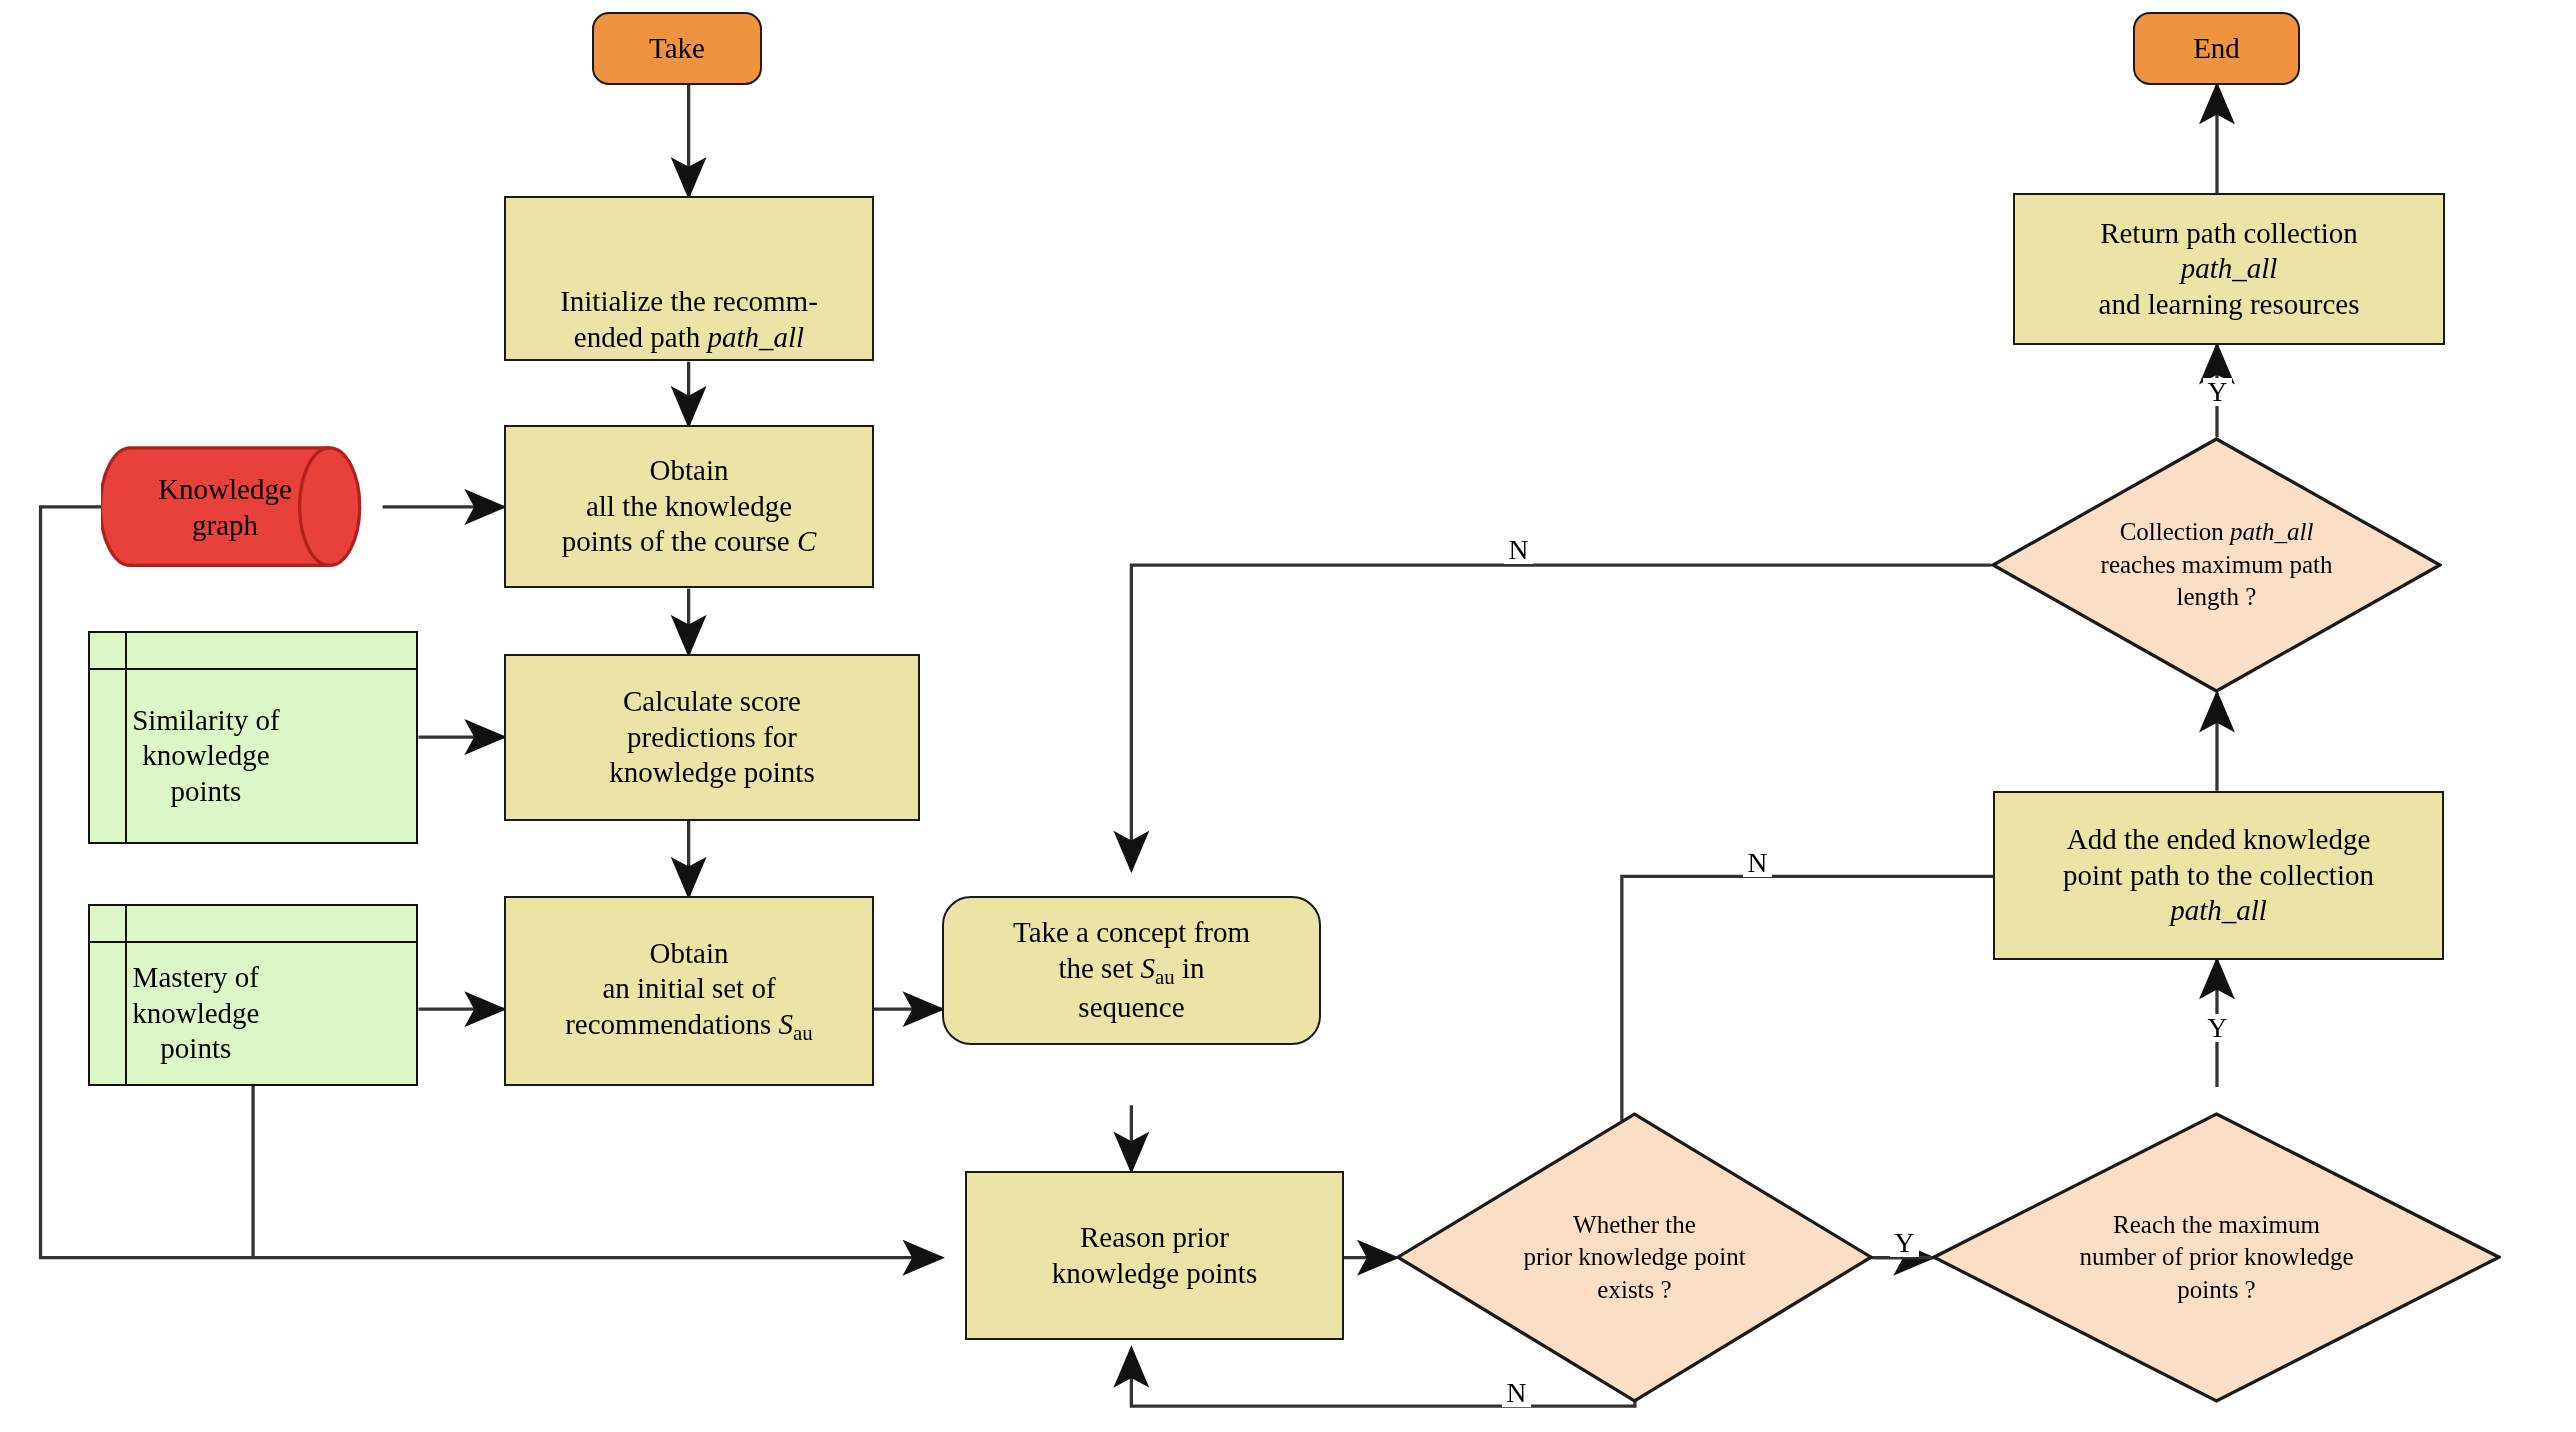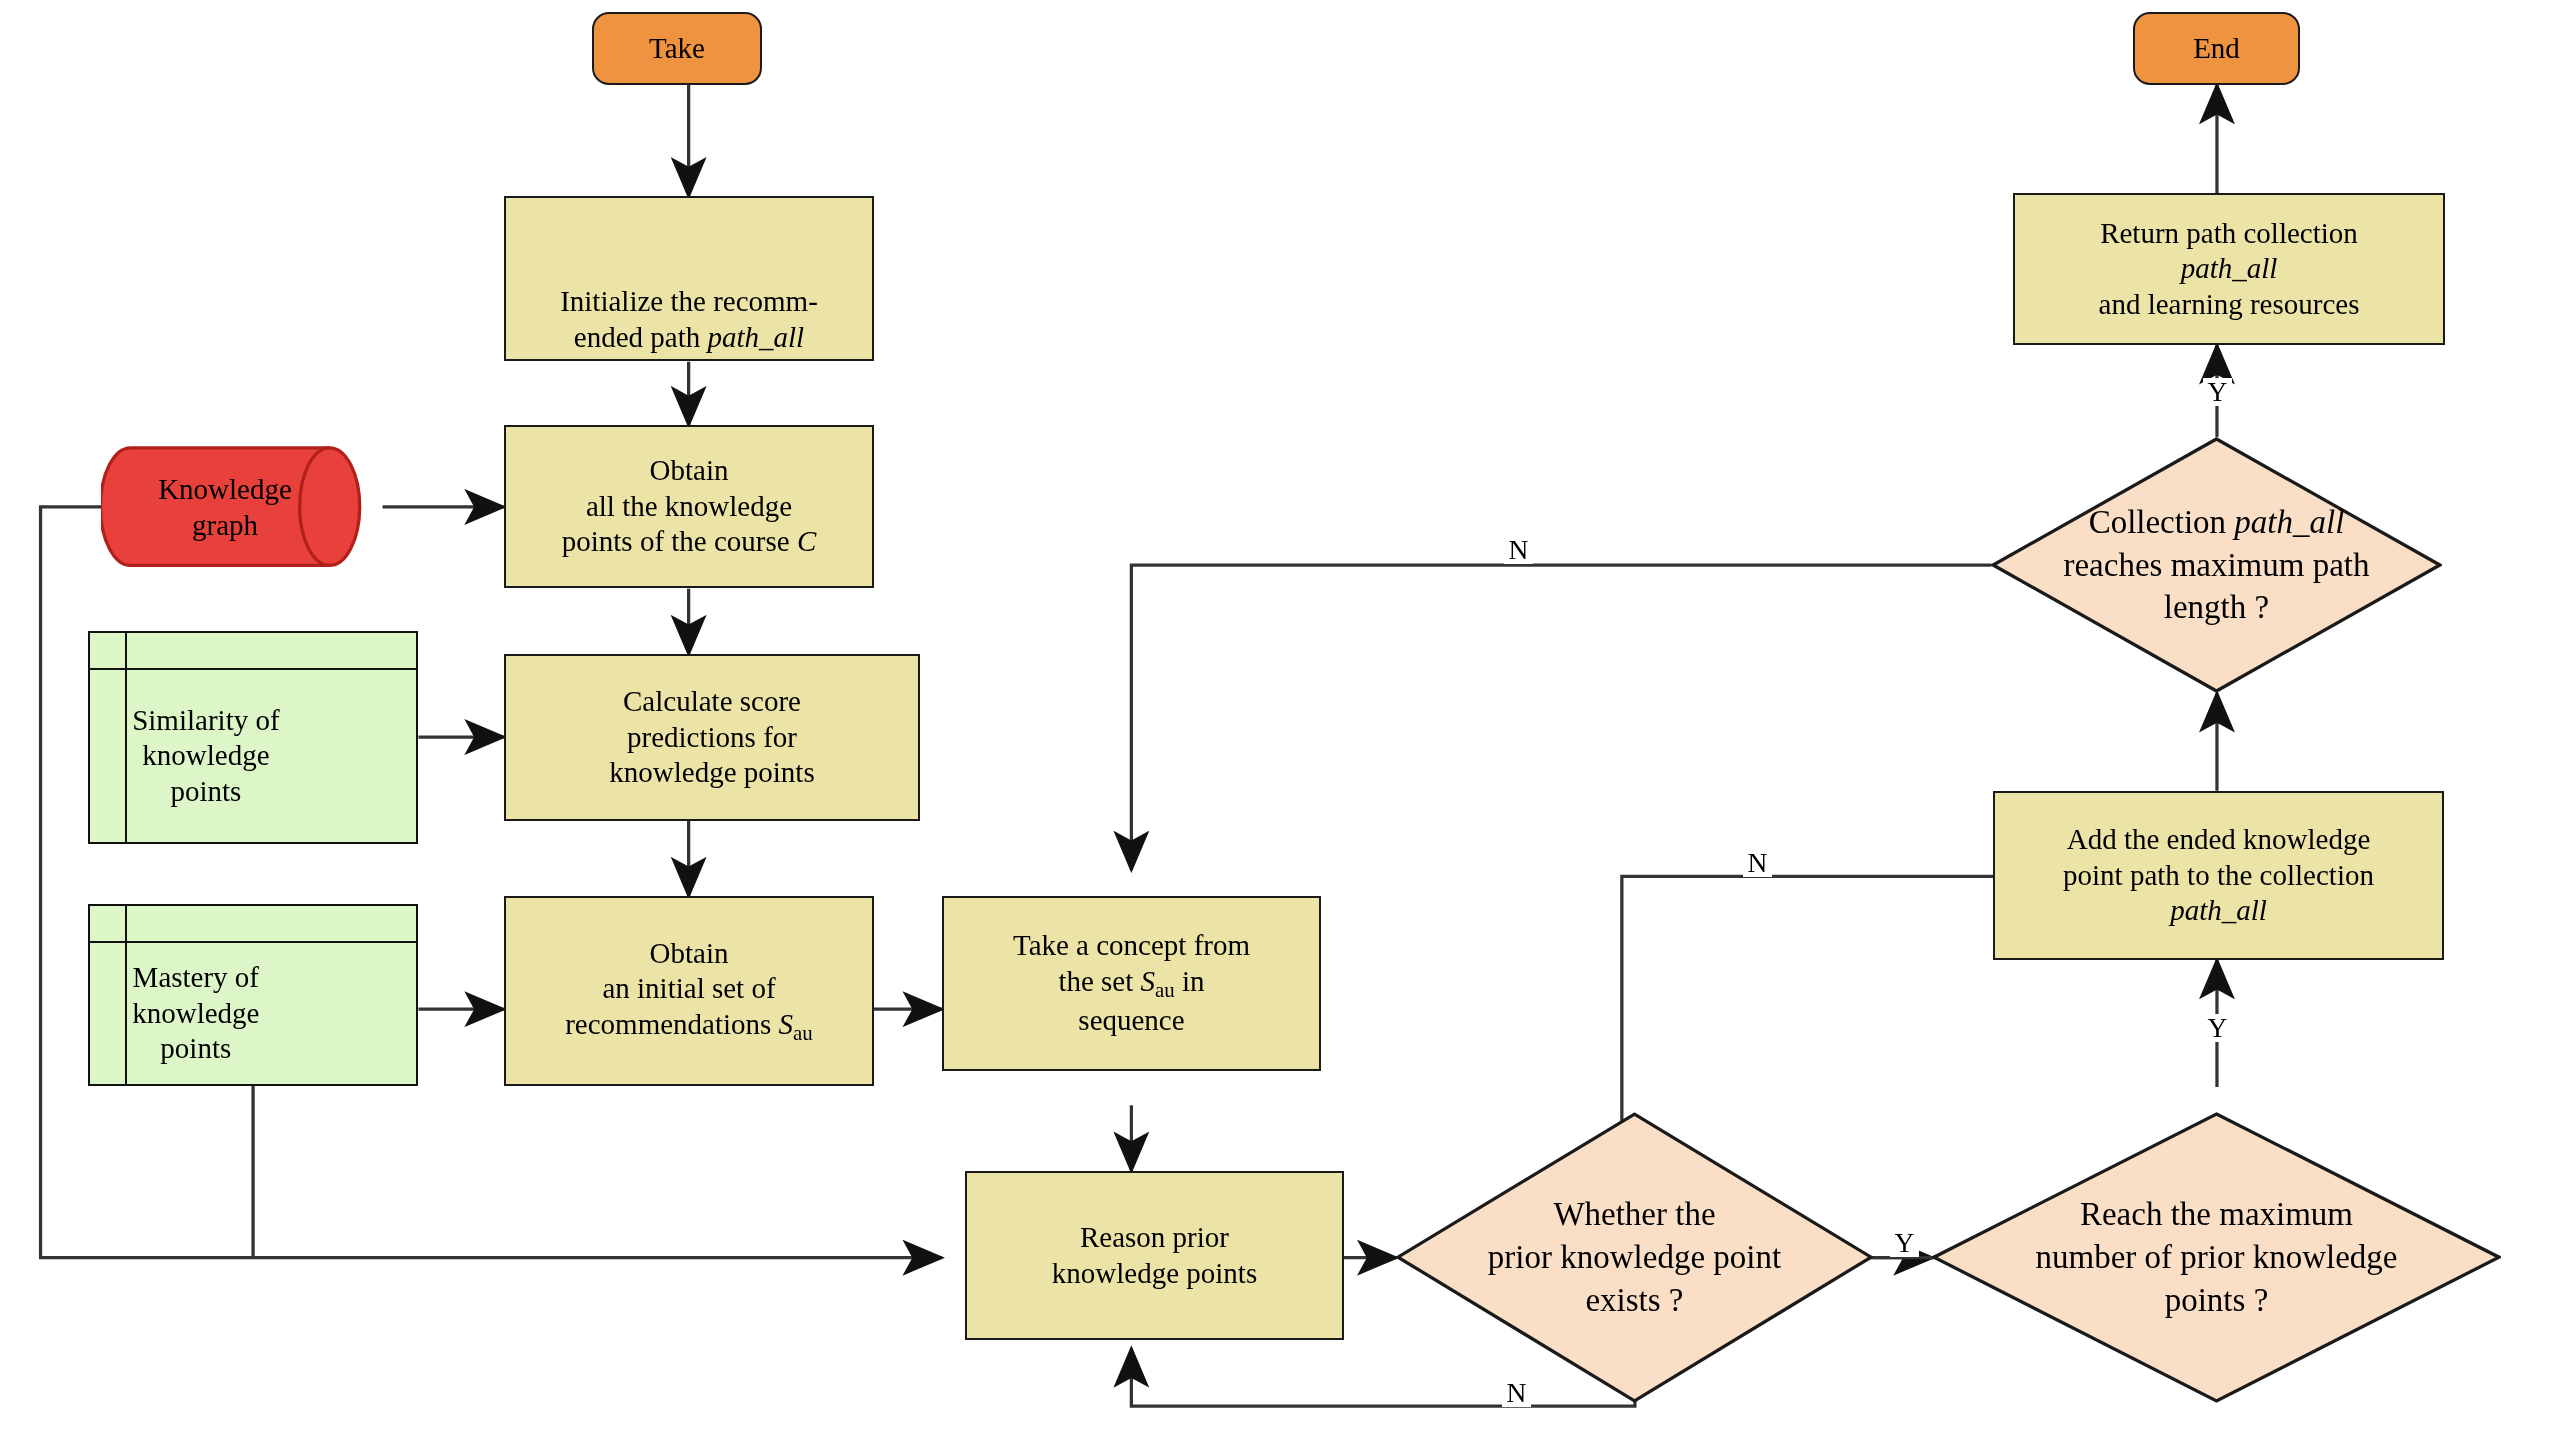--- a/index.html
+++ b/index.html
@@ -17,21 +17,21 @@
   .table-node .hdr{position:absolute;left:0;top:0;height:37px;width:100%;
       border-bottom:2.6px solid #111;box-sizing:border-box;}
   .table-node .lcol{position:absolute;left:0;top:0;height:100%;width:37px;
       border-right:2.6px solid #111;box-sizing:border-box;}
   .table-node .tlabel{position:absolute;left:37px;top:37px;right:0;bottom:0;
       display:flex;align-items:center;justify-content:flex-start;text-align:center;padding:0 5.2px;}
 
   .diamond{position:absolute;}
   .diamond .dlabel{position:absolute;left:0;top:0;width:100%;height:100%;
       display:flex;align-items:center;justify-content:center;text-align:center;
-      font-size:33px;line-height:1.3;color:#000;}
+      font-size:25px;line-height:1.3;color:#000;}
 
   .elabel{position:absolute;font-size:27.5px;color:#000;background:#fff;
       padding:0 4.6px;line-height:1;}
 
   i.var{font-style:italic;}
   .sub{font-size:0.72em;vertical-align:-0.28em;font-style:normal;}
   .ital{font-style:italic;}
 </style>
 </head>
 <body>
@@ -120,21 +120,21 @@
   </div>
 
   <div class="node proc" style="left:504px;top:896px;width:370px;height:190px;">
     <div>
       <div>Obtain</div>
       <div>an initial set of</div>
       <div><span>recommendations </span><i class="ital">S</i><span class="sub">au</span></div>
     </div>
   </div>
 
-  <div class="node proc" style="left:942px;top:896px;width:379px;height:175px;">
+  <div class="node proc" style="left:942px;top:896px;width:379px;height:149px;border-radius:29px;">
     <div>
       <div>Take a concept from</div>
       <div><span>the set </span><i class="ital">S</i><span class="sub">au</span><span> in</span></div>
       <div>sequence</div>
     </div>
   </div>
 
   <div class="node proc" style="left:942px;top:1171px;width:379px;height:169px;margin-left:23px;">
     <div>
       <div>Reason prior</div>

